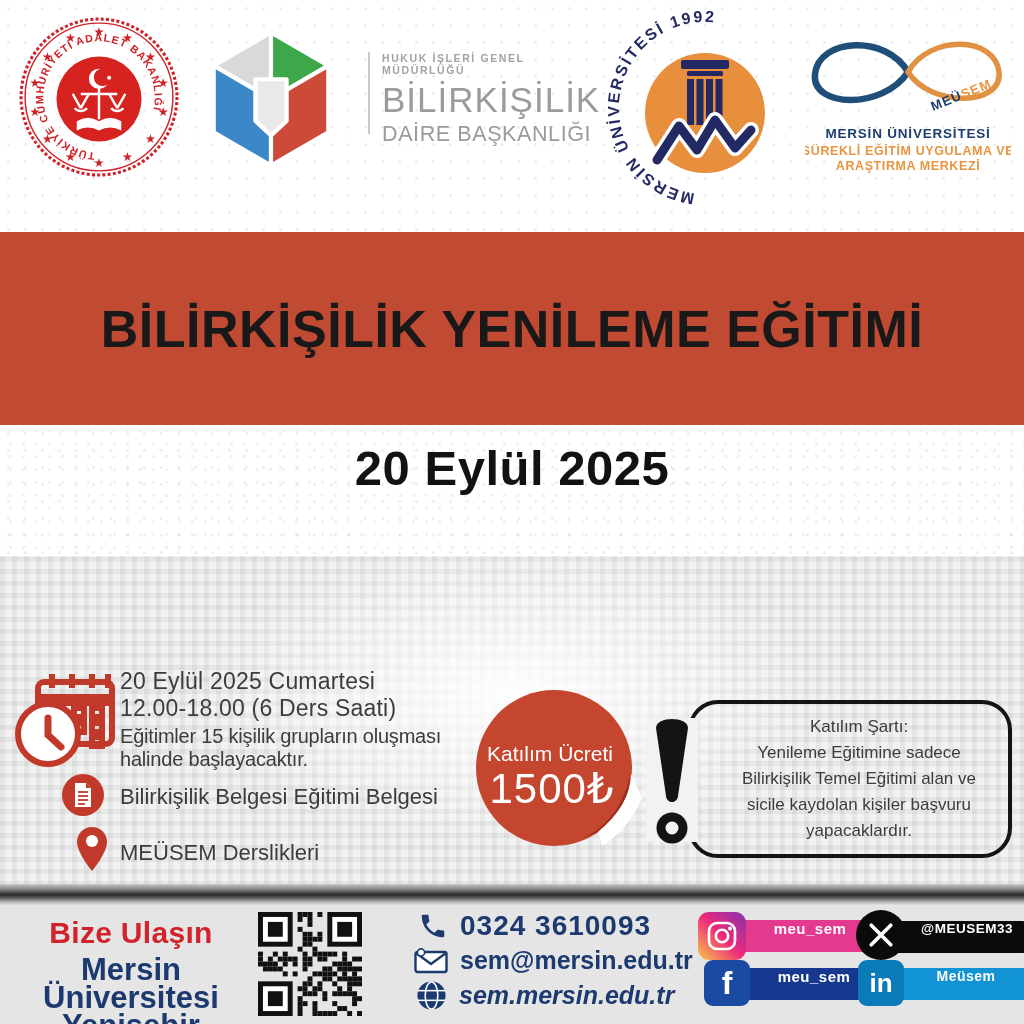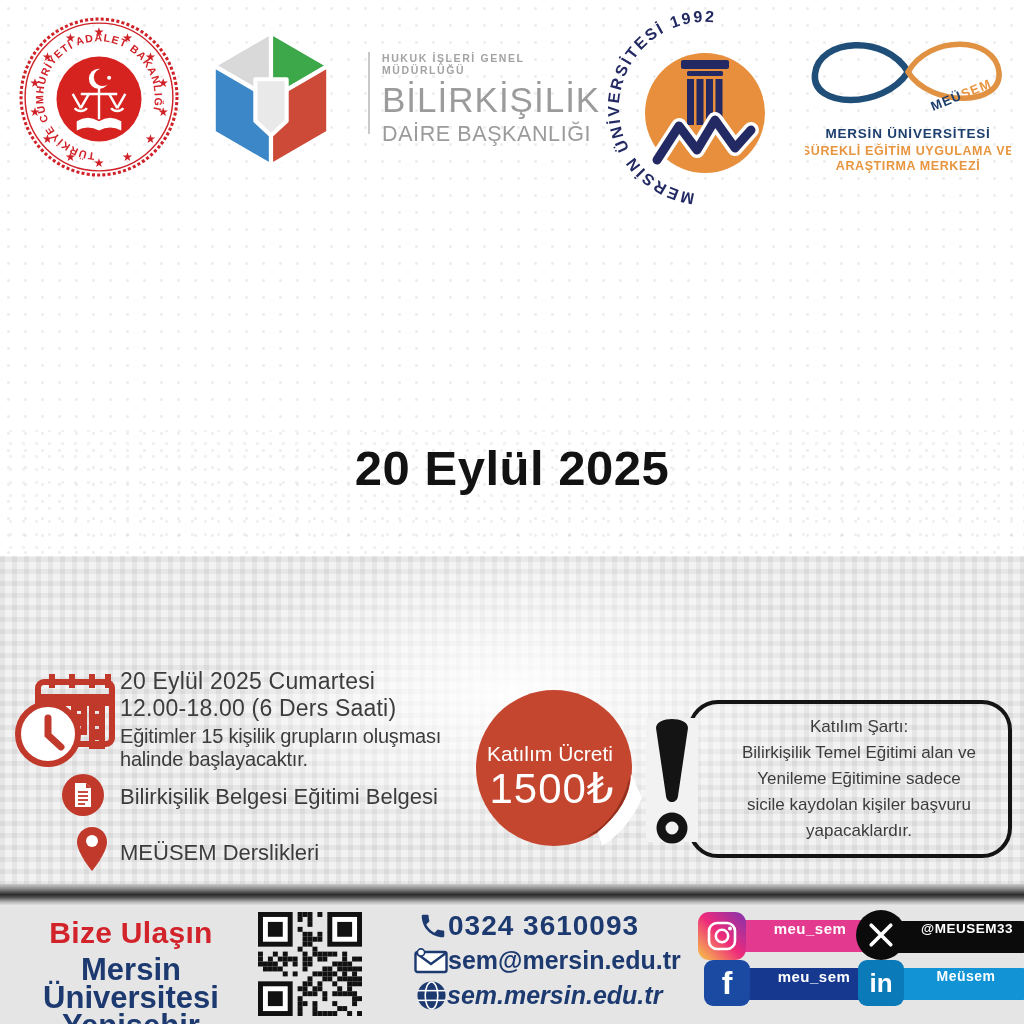--- a/index.html
+++ b/index.html
@@ -59,21 +59,21 @@
   .excl-mask{left:646px;top:718px;width:52px;height:124px;background:transparent;}
   
   .divider{
     left:0;top:884px;width:1024px;height:22px;
     background:linear-gradient(180deg,#c9c9c9 0%,#8a8a8a 22%,#2c2c2c 48%,#555 62%,#b5b5b5 82%,#eee 100%);
   }
   
   .footer{left:0;top:906px;width:1024px;height:118px;background:#e5e5e5;}
   .contact-title{left:28px;top:10px;width:206px;text-align:center;font-size:30px;font-weight:800;color:#d2232b;letter-spacing:.3px;}
   .addr{left:8px;top:50px;width:246px;text-align:center;color:#1d3a70;font-size:31px;font-weight:700;line-height:28px;}
-  .c-row{position:absolute;display:flex;align-items:center;color:#1d3a70;}
+  .c-row{position:absolute;display:flex;align-items:center;gap:12px;color:#1d3a70;}
   .c-phone{left:418px;top:4px;font-size:28px;font-weight:800;letter-spacing:1px;}
   .c-mail{left:414px;top:40px;font-size:25px;font-weight:600;}
   .c-web{left:416px;top:74px;font-size:25px;font-weight:700;font-style:italic;}
   .pill{
     position:absolute;height:32px;border-radius:6px;display:flex;align-items:flex-start;justify-content:center;
     color:#fff;font-size:15px;font-weight:600;letter-spacing:.5px;
   }
   .ig-icon{
     position:absolute;width:48px;height:48px;border-radius:11px;
     background:linear-gradient(45deg,#f7c948 0%,#ee2a7b 50%,#8134af 100%);
@@ -179,20 +179,23 @@
     <path d="M103 44 C 81 6, 14 10, 10 46 C 6 80, 78 82, 103 44" fill="none" stroke="#1f4e79" stroke-width="6.5" stroke-linecap="round"></path>
     <path d="M103 44 C 125 6, 190 8, 194 44 C 198 78, 126 80, 103 44" fill="none" stroke="#e09142" stroke-width="5.5" stroke-linecap="round"></path>
     <text x="0" y="0" font-size="13" font-weight="800" letter-spacing="1.2" transform="translate(128 83) rotate(-22)">
       <tspan fill="#1d3f6e">MEÜ</tspan><tspan fill="#e8953f">SEM</tspan>
     </text>
     <text x="103" y="110" text-anchor="middle" font-size="13.5" font-weight="800" fill="#1d3f6e" letter-spacing=".8">MERSİN ÜNİVERSİTESİ</text>
     <text x="103" y="127" text-anchor="middle" font-size="12.5" font-weight="700" fill="#e8953f" letter-spacing=".6">SÜREKLİ EĞİTİM UYGULAMA VE</text>
     <text x="103" y="142" text-anchor="middle" font-size="12.5" font-weight="700" fill="#e8953f" letter-spacing=".6">ARAŞTIRMA MERKEZİ</text>
   </svg>
 
+  <div class="abs banner">
+    <h1>BİLİRKİŞİLİK YENİLEME EĞİTİMİ</h1>
+  </div>
 
   <div class="abs dateline">20 Eylül 2025</div>
 
   <svg class="abs" style="left:14px;top:668px" width="104" height="104" viewBox="0 0 104 104">
     <g stroke="#c0392b" stroke-width="6" fill="none">
       <rect x="24" y="14" width="74" height="62" rx="6"></rect>
       <path d="M24 32 h74" stroke-width="12"></path>
       <line x1="38" y1="6" x2="38" y2="20"></line>
         <line x1="58" y1="6" x2="58" y2="20"></line>
       <line x1="78" y1="6" x2="78" y2="20"></line>
@@ -236,22 +239,22 @@
   <svg class="abs" style="left:468px;top:686px" width="176" height="176" viewBox="0 0 176 176">
     <circle cx="86" cy="82" r="78" fill="#c5462f"></circle>
     <path d="M130 146 Q163 118 163 88 L174 112 Q160 144 134 160 Z" fill="#ffffff"></path>
     <path d="M128 147 Q162 120 162 90 Q150 140 108 155 Z" fill="#92301e"></path>
     <text x="82" y="75" text-anchor="middle" class="price-label">Katılım Ücreti</text>
     <text x="84" y="117" text-anchor="middle" class="price-amount">1500₺</text>
   </svg>
 
   <div class="abs cond-box">
     <div>Katılım Şartı:</div>
+    <div>Yenileme Eğitimine sadece</div>
     <div>Bilirkişilik Temel Eğitimi alan ve</div>
-    <div>Yenileme Eğitimine sadece</div>
     <div>sicile kaydolan kişiler başvuru</div>
     <div>yapacaklardır.</div>
   </div>
   <div class="abs excl-mask" style="background:#f2f2f2"></div>
   <svg class="abs" style="left:650px;top:712px" width="44" height="136" viewBox="0 0 44 136">
     <path d="M6 16 C6 4 38 4 38 16 L28 84 C27 92 17 92 16 84 Z" fill="#141414"></path>
     <circle cx="22" cy="116" r="11" fill="none" stroke="#141414" stroke-width="9"></circle>
   </svg>
 
   <div class="abs divider"></div>

